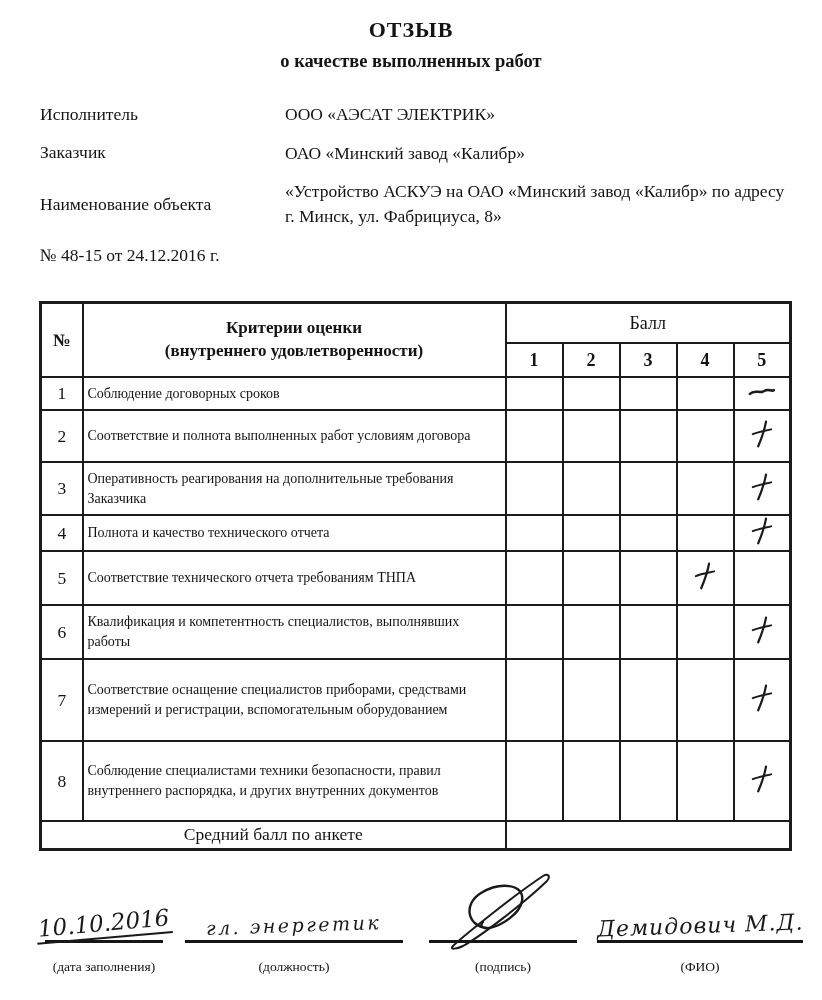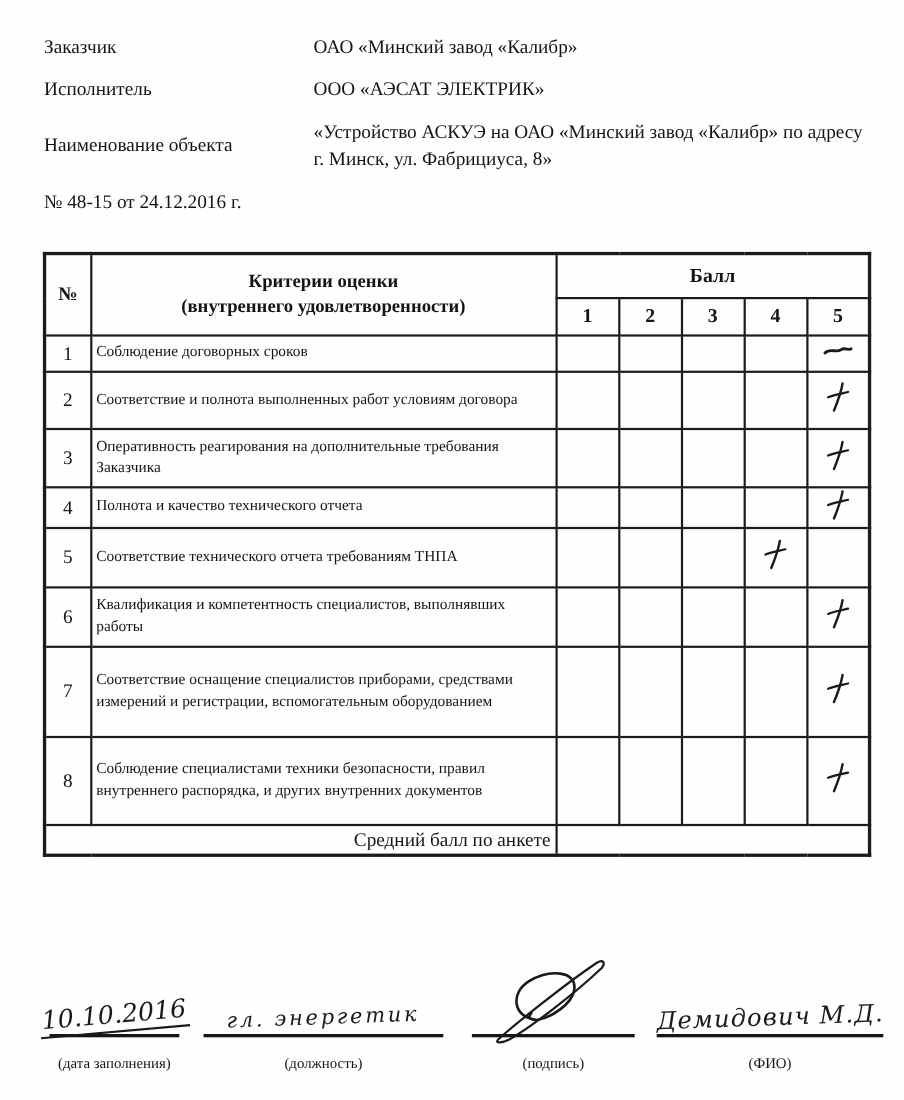--- a/index.html
+++ b/index.html
@@ -37,35 +37,35 @@
     width: 753px;
     border: 3px solid #1b1b1b;
   }
   table.criteria th, table.criteria td {
     border: 2px solid #1b1b1b;
     padding: 1px 4px;
     overflow: hidden;
   }
   th.h-num { width: 42px; font-size: 17.5px; font-weight: bold; }
   th.h-crit { width: 423px; font-size: 17px; font-weight: bold; line-height: 1.35; margin-left: 23px; }
-  th.h-score-group { height: 36px; font-size: 18px; font-weight: bold; margin-top: 36px; }
+  th.h-score-group { height: 36px; font-size: 18px; font-weight: normal; margin-top: 36px; }
   th.h-score { height: 30px; width: 57px; font-size: 18px; font-weight: bold; text-align: center; }
   td.col-num { text-align: center; font-size: 17.5px; vertical-align: middle; }
   td.col-crit { font-size: 14px; line-height: 1.42; vertical-align: middle; padding-left: 6px; }
   td.col-score { text-align: center; vertical-align: middle; }
   #criteria-body tr:nth-child(1) { height: 33px; }
   #criteria-body tr:nth-child(2) { height: 52px; }
   #criteria-body tr:nth-child(3) { height: 53px; }
   #criteria-body tr:nth-child(4) { height: 33px; }
   #criteria-body tr:nth-child(5) { height: 54px; }
   #criteria-body tr:nth-child(6) { height: 54px; }
   #criteria-body tr:nth-child(7) { height: 82px; }
   #criteria-body tr:nth-child(8) { height: 80px; }
   tr.footer-row { height: 28px; }
-  td.footer-label { text-align: right; font-size: 17.5px; }
+  td.footer-label { text-align: center; font-size: 17.5px; }
   .mark-wrap { display: inline-block; transform: rotate(-4deg); }
 
   
   .sig-strip {
     position: absolute;
     left: 45px; top: 898px;
     display: flex;
   }
   .sig-block { display: flex; flex-direction: column; }
   .sig-block.b-date { width: 118px; }
@@ -91,29 +91,33 @@
   }
   .hw-position { font-size: 19px; letter-spacing: 2.5px; transform: rotate(-2deg) translateY(-4px); }
   .hw-name { font-size: 22px; letter-spacing: 1px; transform: rotate(-2deg) translateY(-2px); }
   .signature-svg { position: absolute; left: 8px; bottom: -14px; }
 </style>
 </head>
 <body>
 
 <div class="page">
 
+  <div class="heading">
+    <div class="doc-title">ОТЗЫВ</div>
+    <div class="doc-subtitle">о качестве выполненных работ</div>
+  </div>
 
   <div class="fields">
+    <div class="field-row">
+      <div class="field-label">Исполнитель</div>
+      <div class="field-value">ООО «АЭСАТ ЭЛЕКТРИК»</div>
+    </div>
     <div class="field-row">
       <div class="field-label">Заказчик</div>
       <div class="field-value">ОАО «Минский завод «Калибр»</div>
-    </div>
-    <div class="field-row">
-      <div class="field-label">Исполнитель</div>
-      <div class="field-value">ООО «АЭСАТ ЭЛЕКТРИК»</div>
     </div>
     <div class="field-row">
       <div class="field-label">Наименование объекта</div>
       <div class="field-value">«Устройство АСКУЭ на ОАО «Минский завод «Калибр» по адресу г. Минск, ул. Фабрициуса, 8»</div>
     </div>
     <div class="field-row">
       <div class="field-value">№ 48-15 от 24.12.2016 г.</div>
     </div>
   </div>
 

